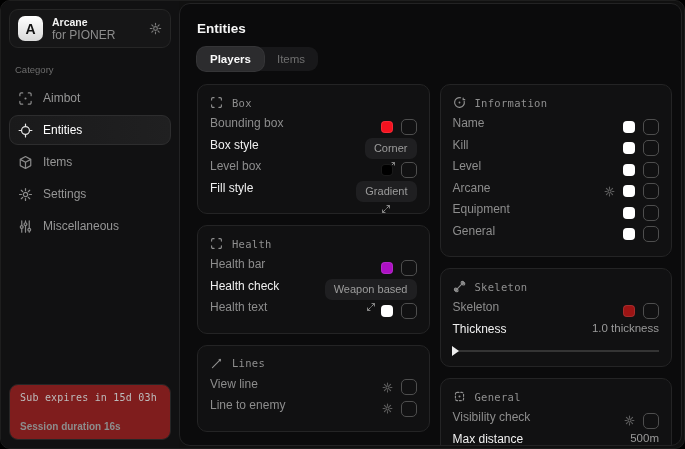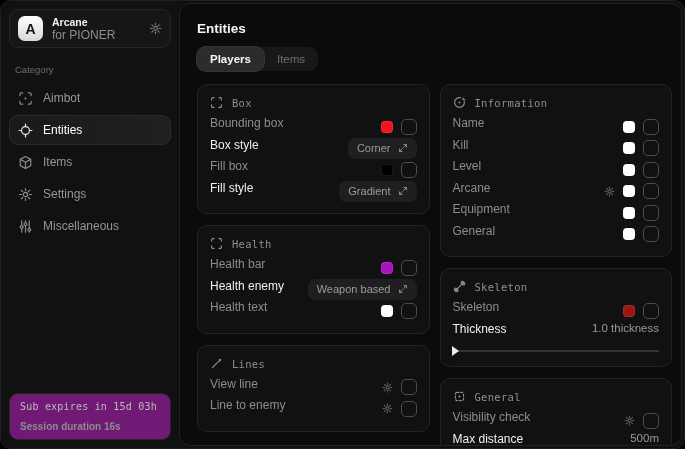--- a/index.html
+++ b/index.html
@@ -12,43 +12,43 @@
   .logo{width:25px;height:25px;border-radius:7px;background:linear-gradient(180deg,#ffffff,#d9d9d9);color:#111;font-weight:bold;font-size:14px;display:flex;align-items:center;justify-content:center;}
   .app-name{font-size:10.5px;font-weight:bold;color:#f2f2f2;line-height:13px;}
   .app-sub{font-size:12px;color:#8d8d8d;line-height:12px;}
   .side-gear{margin-left:auto;color:#7a7a7a;display:flex;}
   .cat-label{font-size:9.5px;color:#6d6d6d;margin:16px 6px 8px 6px;}
   .nav{display:flex;flex-direction:column;gap:2px;}
   .nav-item{display:flex;align-items:center;gap:10px;padding:6px 8px;border-radius:9px;font-size:12px;color:#969696;border:1px solid transparent;height:16px;}
   .nav-item .ni{display:flex;color:#8a8a8a;}
   .nav-item.active{background:linear-gradient(90deg,#1a1a1b,#202021);border:1px solid #2d2d2e;color:#ffffff;}
   .nav-item.active .ni{color:#e6e6e6;}
-  .sub-box{margin-top:auto;border:1px solid #262626;border-radius:9px;padding:7px 10px;background:#701a75;}
+  .sub-box{margin-top:auto;border:1px solid #262626;border-radius:9px;padding:7px 10px;background:#7f1d1d;}
   .sub-line1{font-family:"DejaVu Sans Mono",monospace;font-size:10px;color:#bdbdbd;letter-spacing:.2px;}
-  .sub-line2{font-size:10px;color:#8d8d8d;margin-top:9px;font-weight:bold;}
+  .sub-line2{font-size:10px;color:#8d8d8d;margin-top:18px;font-weight:bold;}
 
   
   .main{flex:1;margin:2px 2px 2px 0;background:#0b0b0c;border:1px solid #232324;border-radius:11px;box-sizing:border-box;padding:17px 9px 9px 17px;overflow:hidden;}
   .page-title{font-size:13.5px;font-weight:bold;color:#f5f5f5;}
   .tabs{display:inline-flex;background:#18181a;border-radius:9px;margin-top:11px;padding:0;}
   .tab{font-size:11.5px;color:#6f6f6f;padding:6px 13px;border-radius:9px;}
   .tab.active{background:#2c2c2e;color:#fafafa;font-weight:bold;box-shadow:0 0 0 1px #353537;}
   .cols{display:flex;gap:10px;margin-top:13px;}
   .col{width:239px;display:flex;flex-direction:column;gap:11px;box-sizing:border-box;}
   .card{background:#111112;border:1px solid #242425;border-radius:10px;padding:9px 12px 11px 12px;box-sizing:border-box;}
-  .card-head{display:flex;align-items:flex-end;gap:9px;font-family:"DejaVu Sans Mono",monospace;font-size:10.5px;color:#8f8f8f;letter-spacing:.3px;margin:2px 0 7px 0;}
+  .card-head{display:flex;align-items:center;gap:9px;font-family:"DejaVu Sans Mono",monospace;font-size:10.5px;color:#8f8f8f;letter-spacing:.3px;margin:2px 0 7px 0;}
   .card-head .ci{display:flex;color:#8f8f8f;}
   .row{display:flex;height:21.5px;}
   .row .lbl{flex:1;font-size:12px;color:#8d8d8d;}
   .row .lbl.bright{color:#f0f0f0;font-weight:normal;}
   .ctrl{display:flex;align-items:center;gap:8px;}
   .swatch{width:12px;height:12px;border-radius:4px;box-shadow:inset 0 0 0 1px rgba(255,255,255,.10);}
   .checkbox{width:14px;height:14px;border:1.5px solid #4e4e4e;border-radius:5px;background:transparent;}
   .mini-gear{display:flex;color:#5f5f5f;}
-  .dropdown{display:flex;align-items:center;gap:7px;background:#1f1f21;border-radius:7px;padding:4px 9px;font-size:11px;color:#9c9c9c;}
+  .dropdown{display:flex;align-items:center;gap:7px;background:#1f1f21;border-radius:7px;padding:4px 9px;font-size:11px;color:#9c9c9c;flex-direction:column;}
   .dropdown .di{display:flex;color:#8a8a8a;}
   .val{font-size:11.5px;color:#9a9a9a;}
   
   .slider-thin{position:relative;height:2px;background:#343434;margin-top:7px;margin-bottom:3px;}
   .tri{position:absolute;left:-1px;top:-4px;width:0;height:0;border-left:7px solid #ededed;border-top:5px solid transparent;border-bottom:5px solid transparent;}
   svg{display:block;}
 </style>
 </head>
 <body>
 
@@ -160,21 +160,21 @@
             <span class="dropdown">
               <span>Corner</span>
               <span class="di">
                 <svg width="10" height="10" viewBox="0 0 16 16" fill="none" stroke="currentColor" stroke-width="1.6" stroke-linecap="round" stroke-linejoin="round">
                   <path d="M9.5 2.5h4v4M13.5 2.5L9 7M6.5 13.5h-4v-4M2.5 13.5L7 9"></path>
                 </svg>
               </span>
             </span>
           </div>
           <div class="row">
-            <span class="lbl">Fill box</span>
+            <span class="lbl">Level box</span>
             <span class="ctrl">
               <span class="swatch" style="background: rgb(0, 0, 0);"></span>
               <span class="checkbox"></span>
             </span>
           </div>
           <div class="row">
             <span class="lbl bright">Fill style</span>
             <span class="dropdown">
               <span>Gradient</span>
               <span class="di">
@@ -196,21 +196,21 @@
             <span>Health</span>
           </div>
           <div class="row">
             <span class="lbl">Health bar</span>
             <span class="ctrl">
               <span class="swatch" style="background: rgb(173, 16, 196);"></span>
               <span class="checkbox"></span>
             </span>
           </div>
           <div class="row">
-            <span class="lbl bright">Health enemy</span>
+            <span class="lbl bright">Health check</span>
             <span class="dropdown">
               <span>Weapon based</span>
               <span class="di">
                 <svg width="10" height="10" viewBox="0 0 16 16" fill="none" stroke="currentColor" stroke-width="1.6" stroke-linecap="round" stroke-linejoin="round">
                   <path d="M9.5 2.5h4v4M13.5 2.5L9 7M6.5 13.5h-4v-4M2.5 13.5L7 9"></path>
                 </svg>
               </span>
             </span>
           </div>
           <div class="row">

